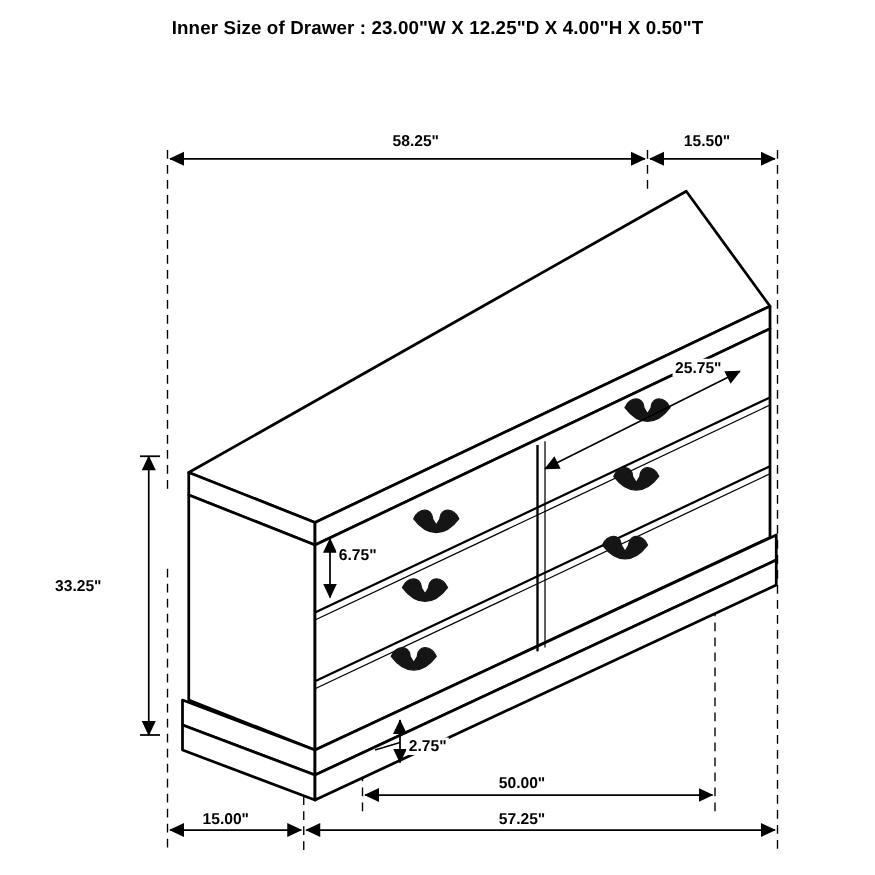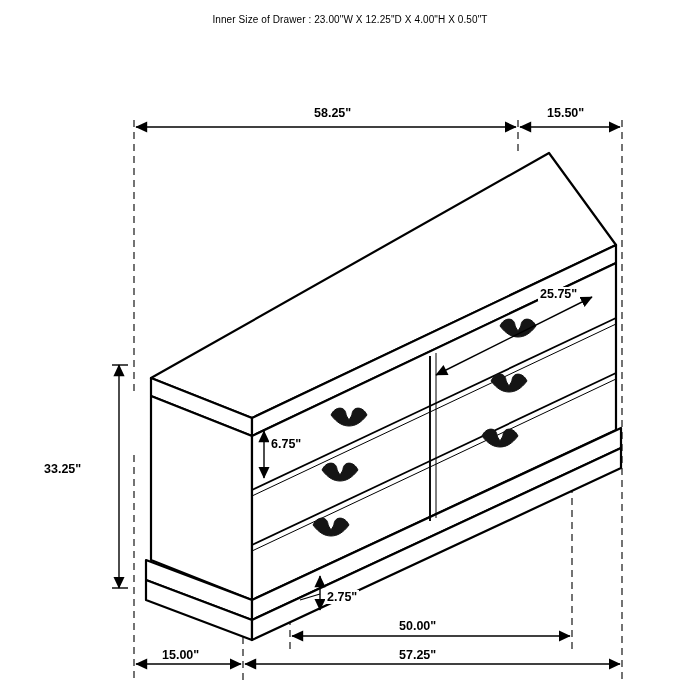--- a/index.html
+++ b/index.html
@@ -19,22 +19,22 @@
     position: relative;
     width: 700px;
     height: 700px;
   }
   #title {
     position: absolute;
     top: 14px;
     left: 0;
     width: 700px;
     text-align: center;
-    font-size: 10px;
-    font-weight: normal;
+    font-size: 15px;
+    font-weight: bold;
     letter-spacing: 0.1px;
   }
   svg.diagram {
     position: absolute;
     top: 0;
     left: 0;
     width: 700px;
     height: 700px;
   }
   .dimlabel {

